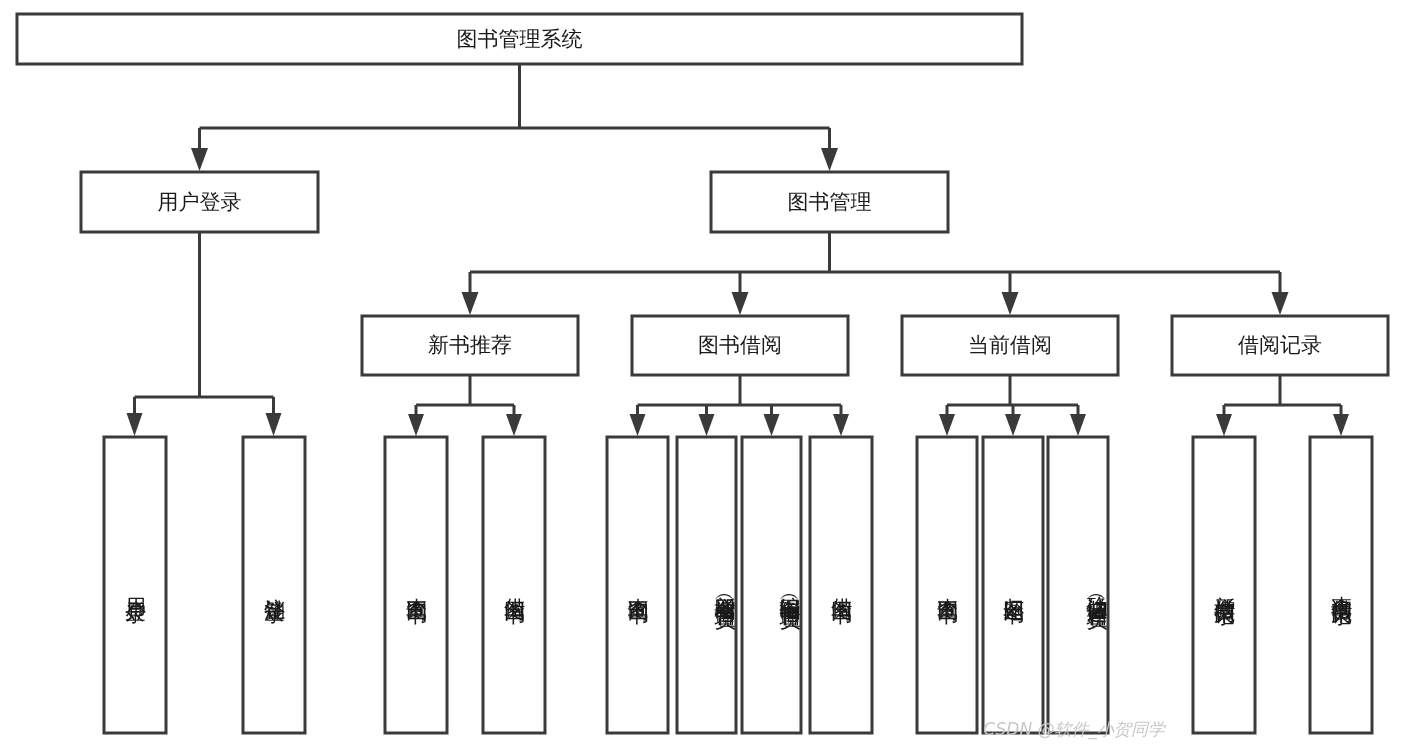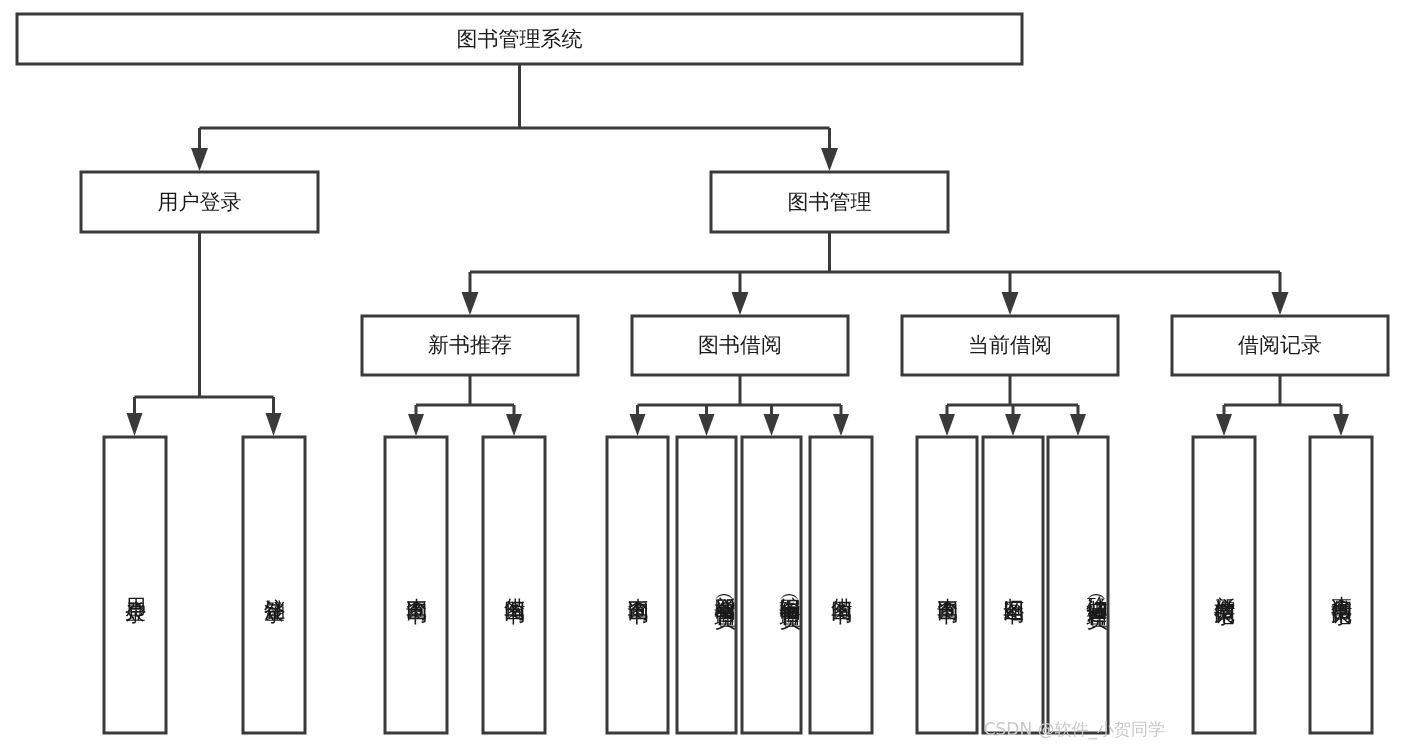--- a/index.html
+++ b/index.html
@@ -64,20 +64,21 @@
     pointer-events: none;
   }
   .watermark {
     position: absolute;
     right: 8px;
     bottom: 6px;
     font-family: "DejaVu Sans", "Liberation Sans", sans-serif;
     font-size: 17px;
     color: #c9c9c9;
     white-space: nowrap;
+    font-style: italic;
   }
 </style>
 </head>
 <body>
 
 <div id="diagram-root">
 
   <svg class="diagram-canvas" viewBox="0 0 1405 747">
 
     <g>

